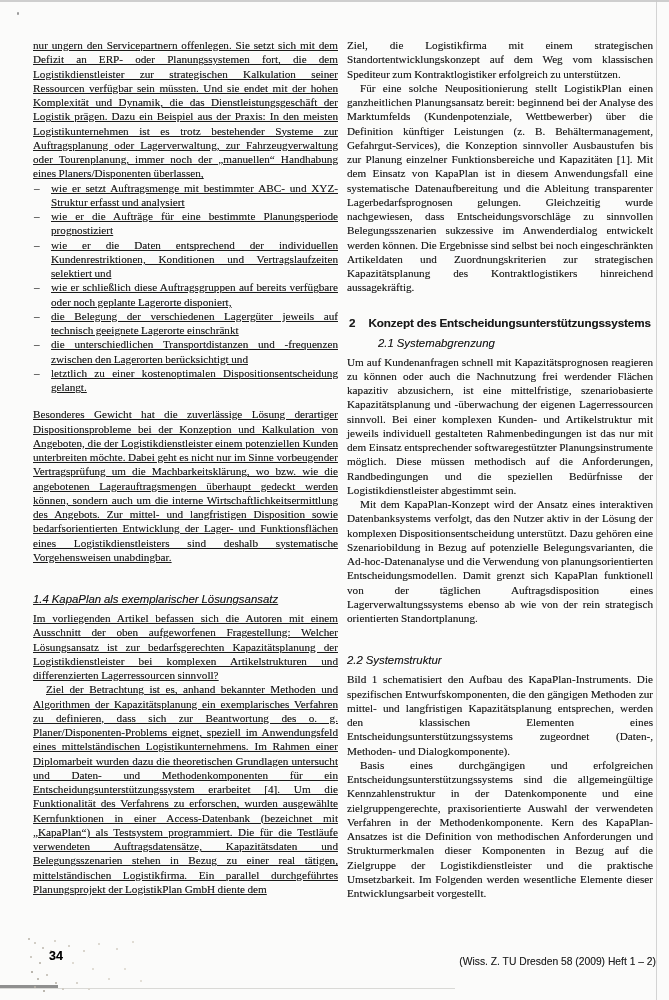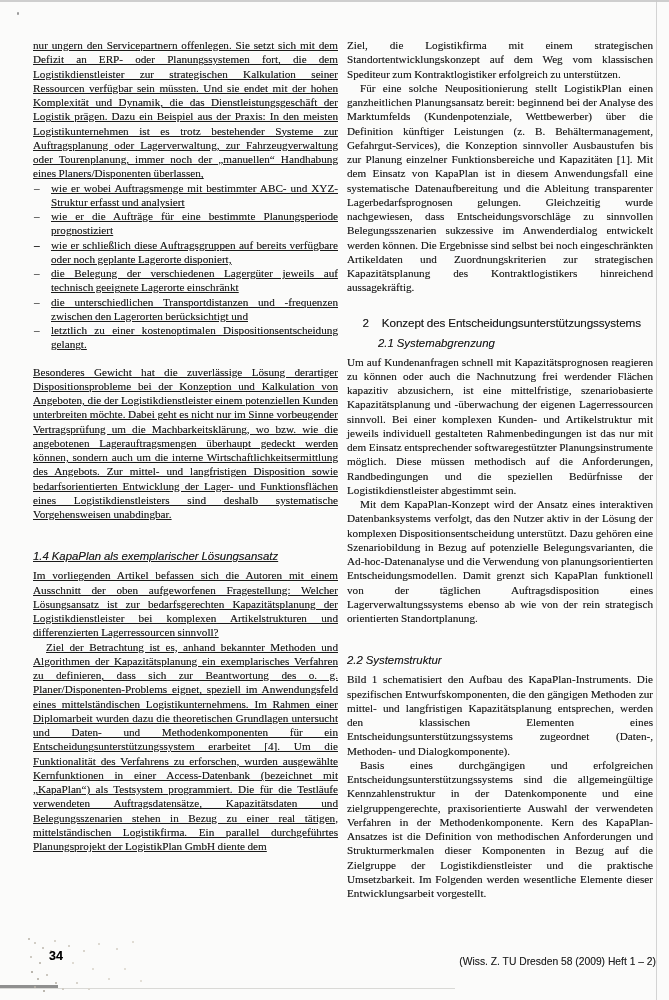--- a/index.html
+++ b/index.html
@@ -46,25 +46,25 @@
   .subhead{
     font-family:"Liberation Sans", sans-serif;
     font-style:italic;font-weight:400;
     font-size:11.4px;line-height:14px;
     margin:28px 0 5px 0;
     text-align:left;text-indent:0;
   }
   .subhead.tight{margin-top:5px;margin-left:31px;}
   .head2{
     font-family:"Liberation Sans", sans-serif;
-    font-weight:normal;font-style:normal;
+    font-weight:bold;font-style:normal;
     font-size:11.7px;line-height:14px;
     letter-spacing:-0.1px;
-    margin:21px 12px 6px 0;
-    text-align:right;text-indent:0;
+    margin:21px 0 6px 0;
+    text-align:center;text-indent:0;
     white-space:nowrap;
   }
   .head2 .hnum{display:inline-block;margin-right:13px;}
   .page-number{
     position:absolute;left:49px;top:949px;
     font-family:"Liberation Sans", sans-serif;
     font-weight:bold;font-size:12.5px;color:#000000;
     text-shadow:0 0 .4px rgba(20,20,20,.5);
   }
   .journal-footer{
@@ -85,28 +85,29 @@
   <div class="scan-bottom-dark"></div>
   <div class="scan-bottom-light"></div>
   <div class="scan-noise"></div>
 
   <div class="col col-left">
     <p>nur ungern den Servicepartnern offenlegen. Sie setzt sich mit dem Defizit an ERP- oder Planungssystemen fort, die dem Logistikdienstleister zur strategischen Kalkulation seiner Ressourcen verfügbar sein müssten. Und sie endet mit der hohen Komplexität und Dynamik, die das Dienstleistungsgeschäft der Logistik prägen. Dazu ein Beispiel aus der Praxis: In den meisten Logistikunternehmen ist es trotz bestehender Systeme zur Auftragsplanung oder Lagerverwaltung, zur Fahrzeugverwaltung oder Tourenplanung, immer noch der „manuellen“ Handhabung eines Planers/Disponenten überlassen,</p>
 
     <div class="bullets">
       <div class="bullet">
         <span class="dash">–</span>
-        <span>wie er wobei Auftragsmenge mit bestimmter ABC- und XYZ-Struktur erfasst und analysiert</span>
+        <span>wie er setzt Auftragsmenge mit bestimmter ABC- und XYZ-Struktur erfasst und analysiert</span>
       </div>
       <div class="bullet">
         <span class="dash">–</span>
         <span>wie er die Aufträge für eine bestimmte Planungsperiode prognostiziert</span>
       </div>
       <div class="bullet">
         <span class="dash">–</span>
+        <span>wie er die Daten entsprechend der individuellen Kundenrestriktionen, Konditionen und Vertragslaufzeiten selektiert und</span>
       </div>
       <div class="bullet">
         <span class="dash">–</span>
         <span>wie er schließlich diese Auftragsgruppen auf bereits verfügbare oder noch geplante Lagerorte disponiert,</span>
       </div>
     </div>
 
 
     <div class="bullets">
       <div class="bullet">

